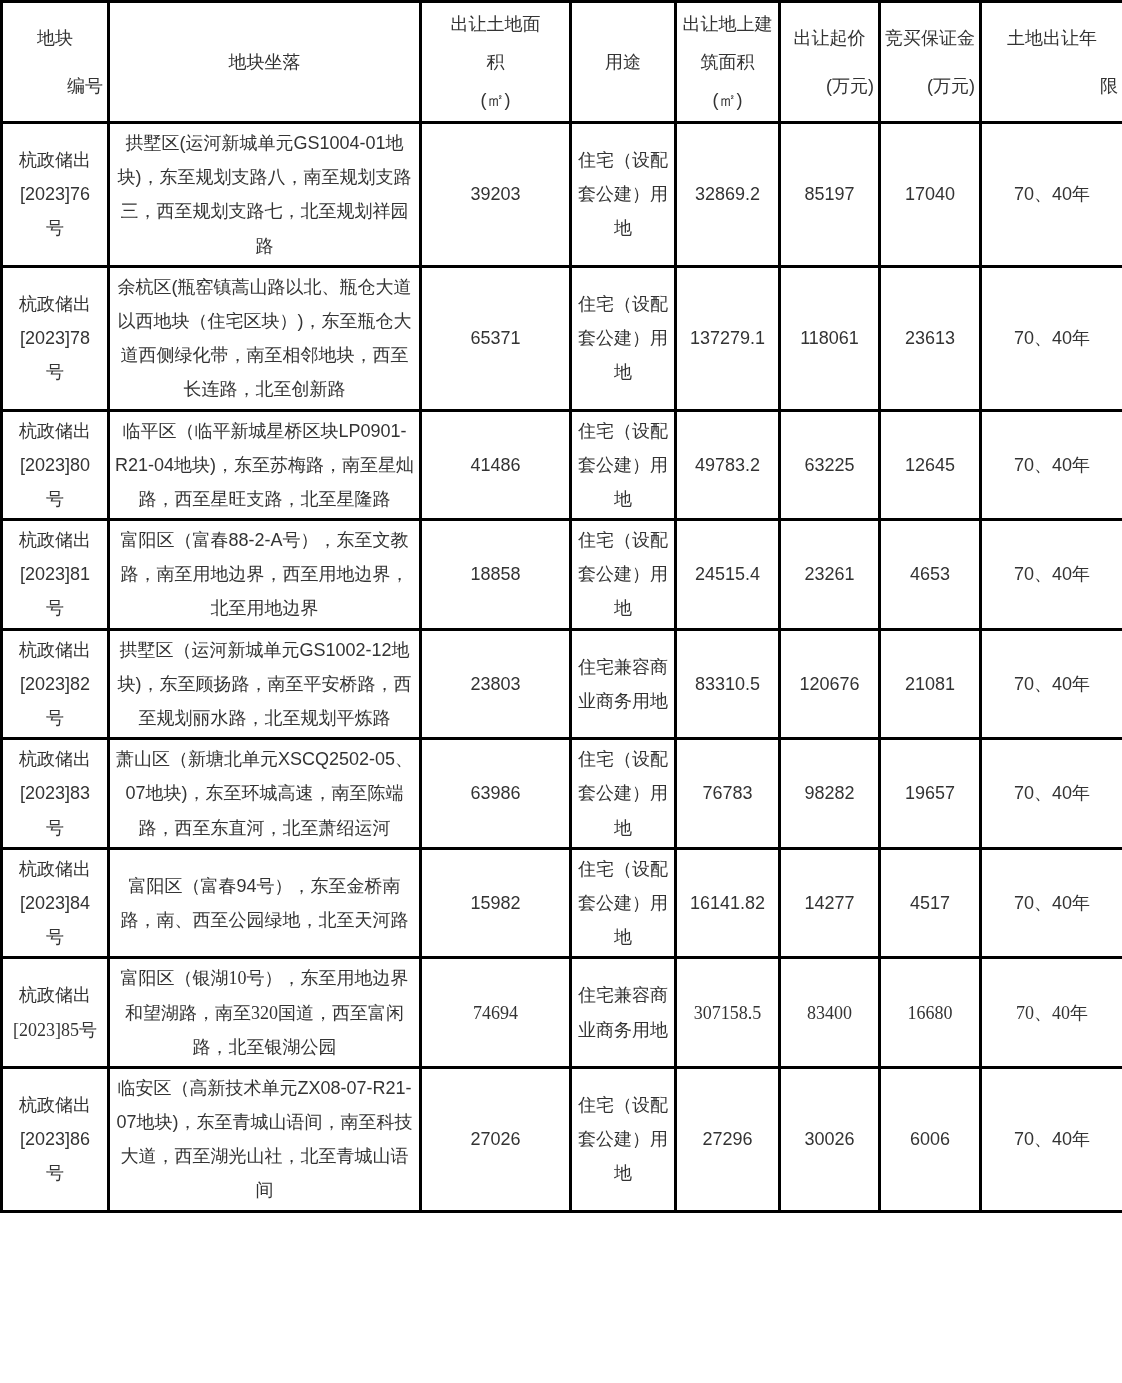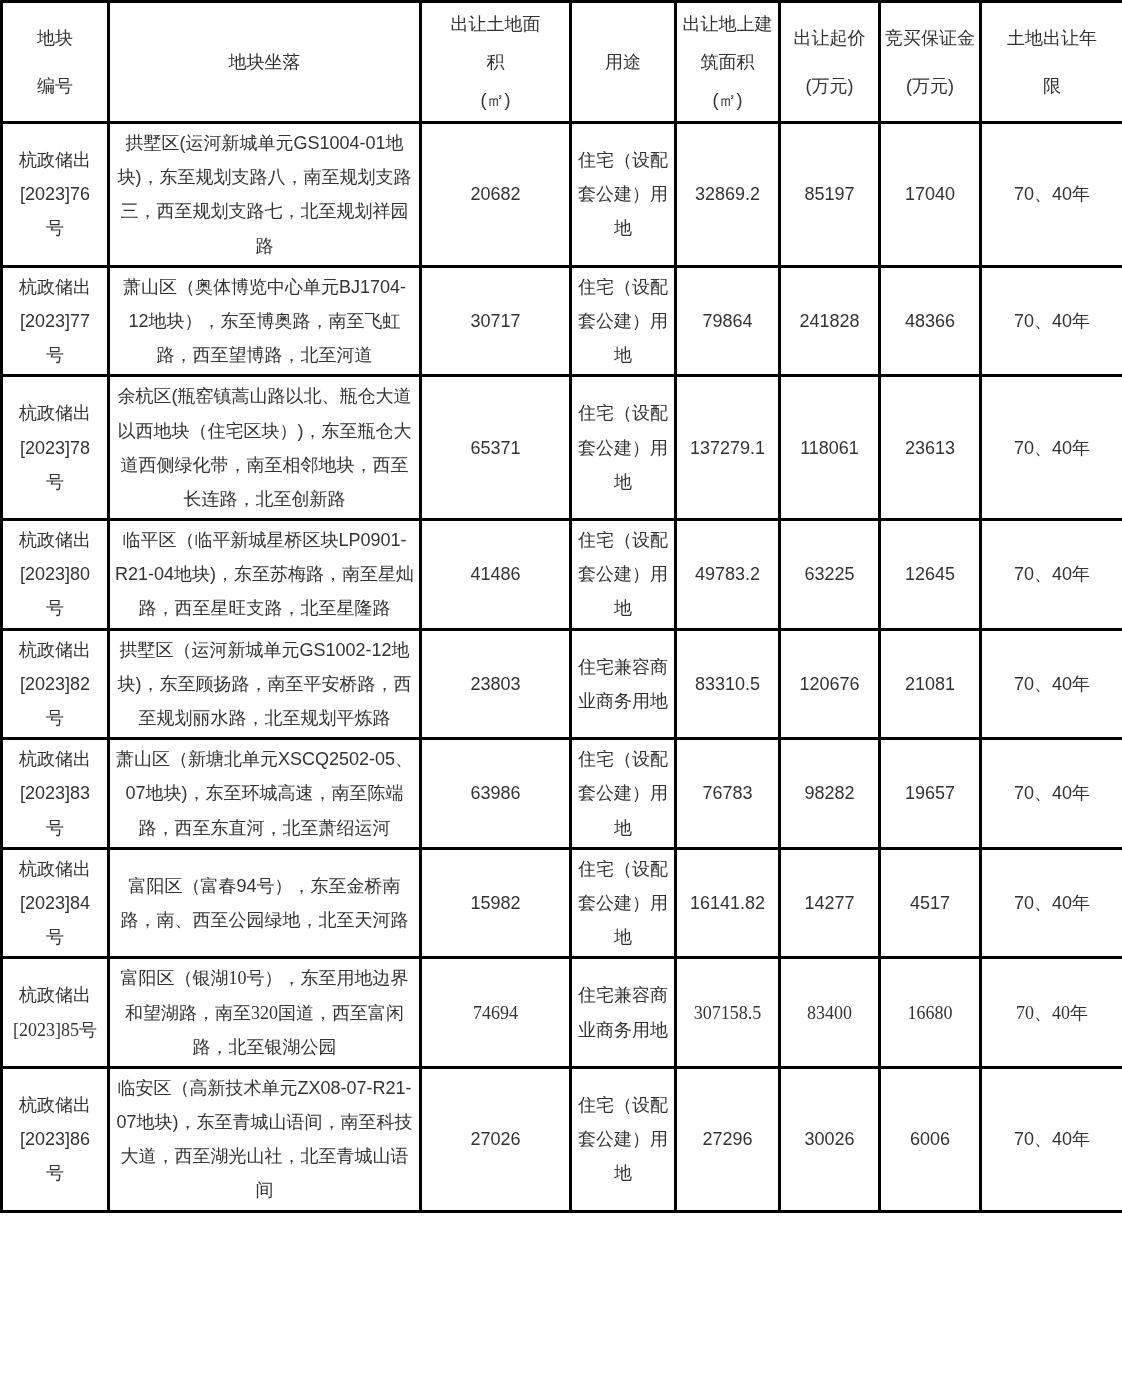--- a/index.html
+++ b/index.html
@@ -29,21 +29,21 @@
     vertical-align: middle;
     font-weight: normal;
     font-size: 18px;
     line-height: 1.9;
     padding: 2px 4px;
     overflow-wrap: break-word;
     word-break: break-word;
   }
   table.land-table td.cell-plot-number { padding: 2px 10px; }
   .hline { line-height: 38px; }
-  th.gap2 .hline + .hline { margin-top: 10px; }
+  th.gap2 .hline + .hline { margin-top: 10px; text-align: right; }
 </style>
 </head>
 <body>
 
 <div class="page">
   <table class="land-table">
     <colgroup>
       <col style="width:107px">
       <col style="width:312px">
       <col style="width:150px">
@@ -86,55 +86,55 @@
           <th class="gap2">
             <div class="hline">土地出让年</div>
             <div class="hline">限</div>
           </th>
         </tr>
     </thead>
     <tbody id="table-body">
         <tr style="height: 118px;">
           <td class="cell-plot-number">杭政储出[2023]76号</td>
           <td class="cell-plot-location">拱墅区(运河新城单元GS1004-01地块)，东至规划支路八，南至规划支路三，西至规划支路七，北至规划祥园路</td>
-          <td class="cell-land-area">20682</td>
+          <td class="cell-land-area">39203</td>
           <td class="cell-usage">住宅（设配套公建）用地</td>
           <td class="cell-building-area">32869.2</td>
           <td class="cell-starting-price">85197</td>
           <td class="cell-deposit">17040</td>
-          <td class="cell-lease-term">70、40年</td>
-        </tr>
-        <tr style="height: 105px;">
-          <td class="cell-plot-number">杭政储出[2023]77号</td>
-          <td class="cell-plot-location">萧山区（奥体博览中心单元BJ1704-12地块），东至博奥路，南至飞虹路，西至望博路，北至河道</td>
-          <td class="cell-land-area">30717</td>
-          <td class="cell-usage">住宅（设配套公建）用地</td>
-          <td class="cell-building-area">79864</td>
-          <td class="cell-starting-price">241828</td>
-          <td class="cell-deposit">48366</td>
           <td class="cell-lease-term">70、40年</td>
         </tr>
         <tr style="height: 127px;">
           <td class="cell-plot-number">杭政储出[2023]78号</td>
           <td class="cell-plot-location">余杭区(瓶窑镇蒿山路以北、瓶仓大道以西地块（住宅区块）)，东至瓶仓大道西侧绿化带，南至相邻地块，西至长连路，北至创新路</td>
           <td class="cell-land-area">65371</td>
           <td class="cell-usage">住宅（设配套公建）用地</td>
           <td class="cell-building-area">137279.1</td>
           <td class="cell-starting-price">118061</td>
           <td class="cell-deposit">23613</td>
           <td class="cell-lease-term">70、40年</td>
         </tr>
         <tr style="height: 103px;">
           <td class="cell-plot-number">杭政储出[2023]80号</td>
           <td class="cell-plot-location">临平区（临平新城星桥区块LP0901-R21-04地块)，东至苏梅路，南至星灿路，西至星旺支路，北至星隆路</td>
           <td class="cell-land-area">41486</td>
           <td class="cell-usage">住宅（设配套公建）用地</td>
           <td class="cell-building-area">49783.2</td>
           <td class="cell-starting-price">63225</td>
           <td class="cell-deposit">12645</td>
+          <td class="cell-lease-term">70、40年</td>
+        </tr>
+        <tr style="height: 103px;">
+          <td class="cell-plot-number">杭政储出[2023]81号</td>
+          <td class="cell-plot-location">富阳区（富春88-2-A号），东至文教路，南至用地边界，西至用地边界，北至用地边界</td>
+          <td class="cell-land-area">18858</td>
+          <td class="cell-usage">住宅（设配套公建）用地</td>
+          <td class="cell-building-area">24515.4</td>
+          <td class="cell-starting-price">23261</td>
+          <td class="cell-deposit">4653</td>
           <td class="cell-lease-term">70、40年</td>
         </tr>
         <tr style="height: 102px;">
           <td class="cell-plot-number">杭政储出[2023]82号</td>
           <td class="cell-plot-location">拱墅区（运河新城单元GS1002-12地块)，东至顾扬路，南至平安桥路，西至规划丽水路，北至规划平炼路</td>
           <td class="cell-land-area">23803</td>
           <td class="cell-usage">住宅兼容商业商务用地</td>
           <td class="cell-building-area">83310.5</td>
           <td class="cell-starting-price">120676</td>
           <td class="cell-deposit">21081</td>

